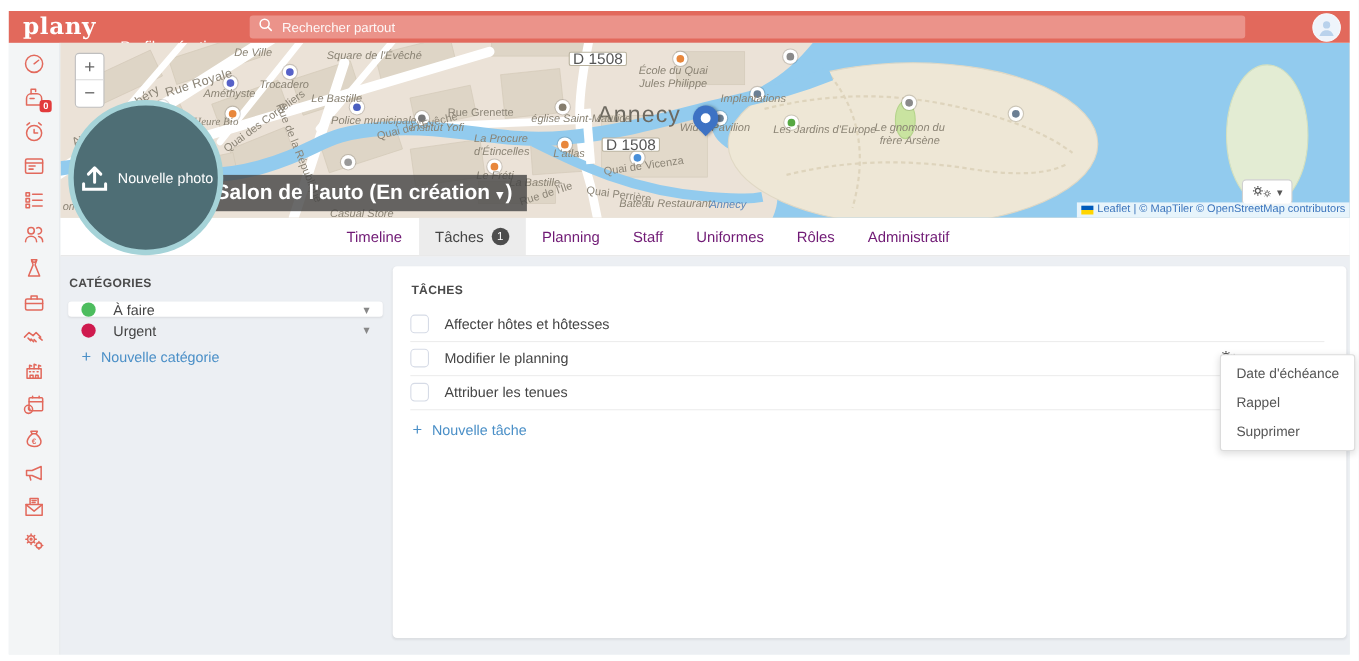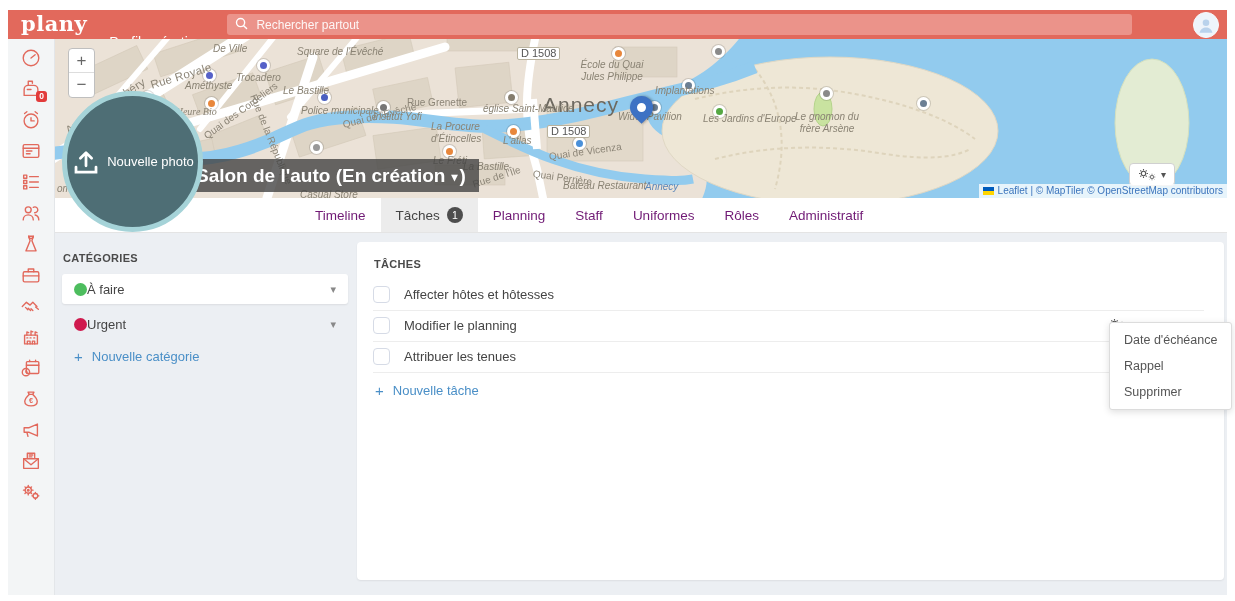--- a/index.html
+++ b/index.html
@@ -37,21 +37,21 @@
   .map { position:relative; height:159px; background:#ebe2d7; overflow:hidden; cursor:grab; }
   .map svg.base { position:absolute; inset:0; width:100%; height:100%; }
   .map-label { position:absolute; font-size:10px; color:#8c8577; white-space:pre-line; line-height:1.15;
                transform-origin:0 50%; pointer-events:none; }
   .map-label.street { color:#8c8577; }
   .map-label.street-lg { font-size:11.5px; letter-spacing:.3px; }
   .map-label.poi { font-style:italic; color:#8a8374; }
   .map-label.city { font-size:21px; color:#6d6960; letter-spacing:1px; font-style:normal; }
   .map-label.water { color:#5b86b8; font-style:italic; }
   .map-label.badge { background:#fff; border:1px solid #b9b29e; border-radius:2px; color:#555;
-                     font-size:11px; padding:0 3px; line-height:11px; }
+                     font-size:14px; padding:0 3px; line-height:11px; }
   .map-label.center { transform:translateX(-50%); text-align:center; }
   .map-poi { position:absolute; width:13px; height:13px; border-radius:50%; background:#fff;
              box-shadow:0 0 0 1px rgba(0,0,0,.14); }
   .map-poi::after { content:''; position:absolute; inset:3px; border-radius:50%; background:var(--poi,#999); }
   .map-marker { position:absolute; left:575px; top:57px; width:23px; height:23px; background:#3d72c4;
                 border-radius:50% 50% 50% 0; transform:rotate(-45deg); box-shadow:1px 1px 3px rgba(0,0,0,.35); }
   .map-marker::after { content:''; position:absolute; inset:7px; background:#fff; border-radius:50%; }
   .zoomctl { position:absolute; left:13px; top:9px; width:27px; border:1px solid #bfbfbf; border-radius:4px;
              background:#fff; overflow:hidden; z-index:20; }
   .zoomctl div { height:24px; line-height:23px; text-align:center; font-size:17px; color:#666; cursor:pointer; }
@@ -78,21 +78,21 @@
              padding-left:245px; }
   .tab { display:flex; align-items:center; padding:0 15px; font-size:13.5px; color:#701a75; cursor:pointer;
          white-space:nowrap; }
   .tab.active { background:#ececec; color:#444; }
   .tab .badge { display:inline-block; min-width:16px; height:16px; border-radius:50%; background:#4d4d4d;
                 color:#fff; font-size:10.5px; line-height:16px; text-align:center; margin-left:7px; }
 
   
   .categories { position:absolute; left:7px; top:213px; width:286px; }
   .sec-header { font-size:11px; font-weight:bold; color:#4a4a4a; letter-spacing:.3px; margin:0 0 10px 1px; }
-  .cat-item { display:flex; align-items:center; gap:0; height:30px; padding:0 12px; border-radius:3px;
+  .cat-item { display:flex; align-items:center; gap:16px; height:14px; padding:0 12px; border-radius:3px;
               margin-bottom:5px; font-size:13px; color:#444; cursor:pointer; }
   .cat-item.selected { background:#fff; box-shadow:0 1px 2px rgba(0,0,0,.08); }
   .cat-dot { width:13px; height:13px; border-radius:50%; flex:none; }
   .cat-caret { margin-left:auto; color:#888; font-size:11px; cursor:pointer; }
   .add-link { color:#4a8fc7; font-size:13px; margin:10px 0 0 12px; cursor:pointer; display:flex; gap:9px;
               align-items:center; }
   .add-link .plus { font-size:15px; line-height:1; }
 
   
   .tasks-panel { position:absolute; left:302px; right:3px; top:203px; bottom:15px; background:#fff;

